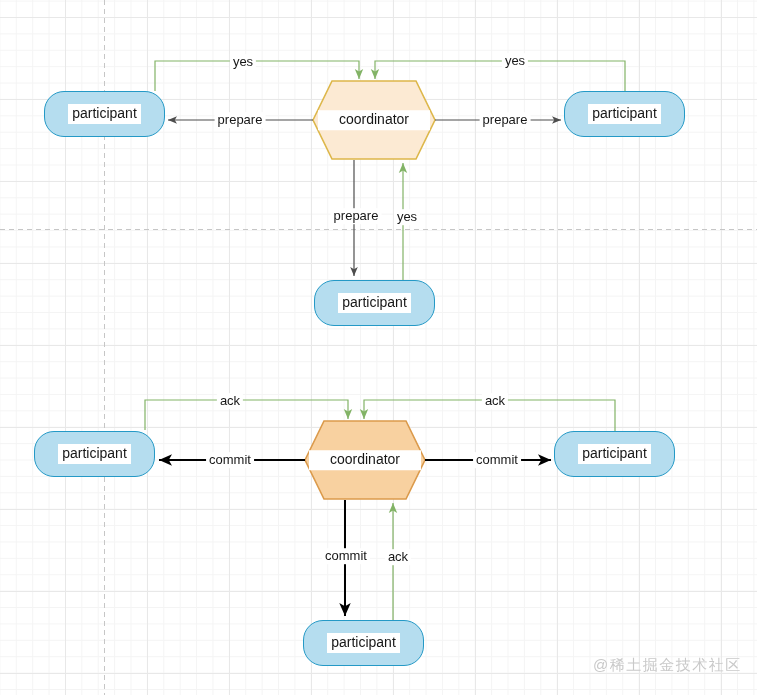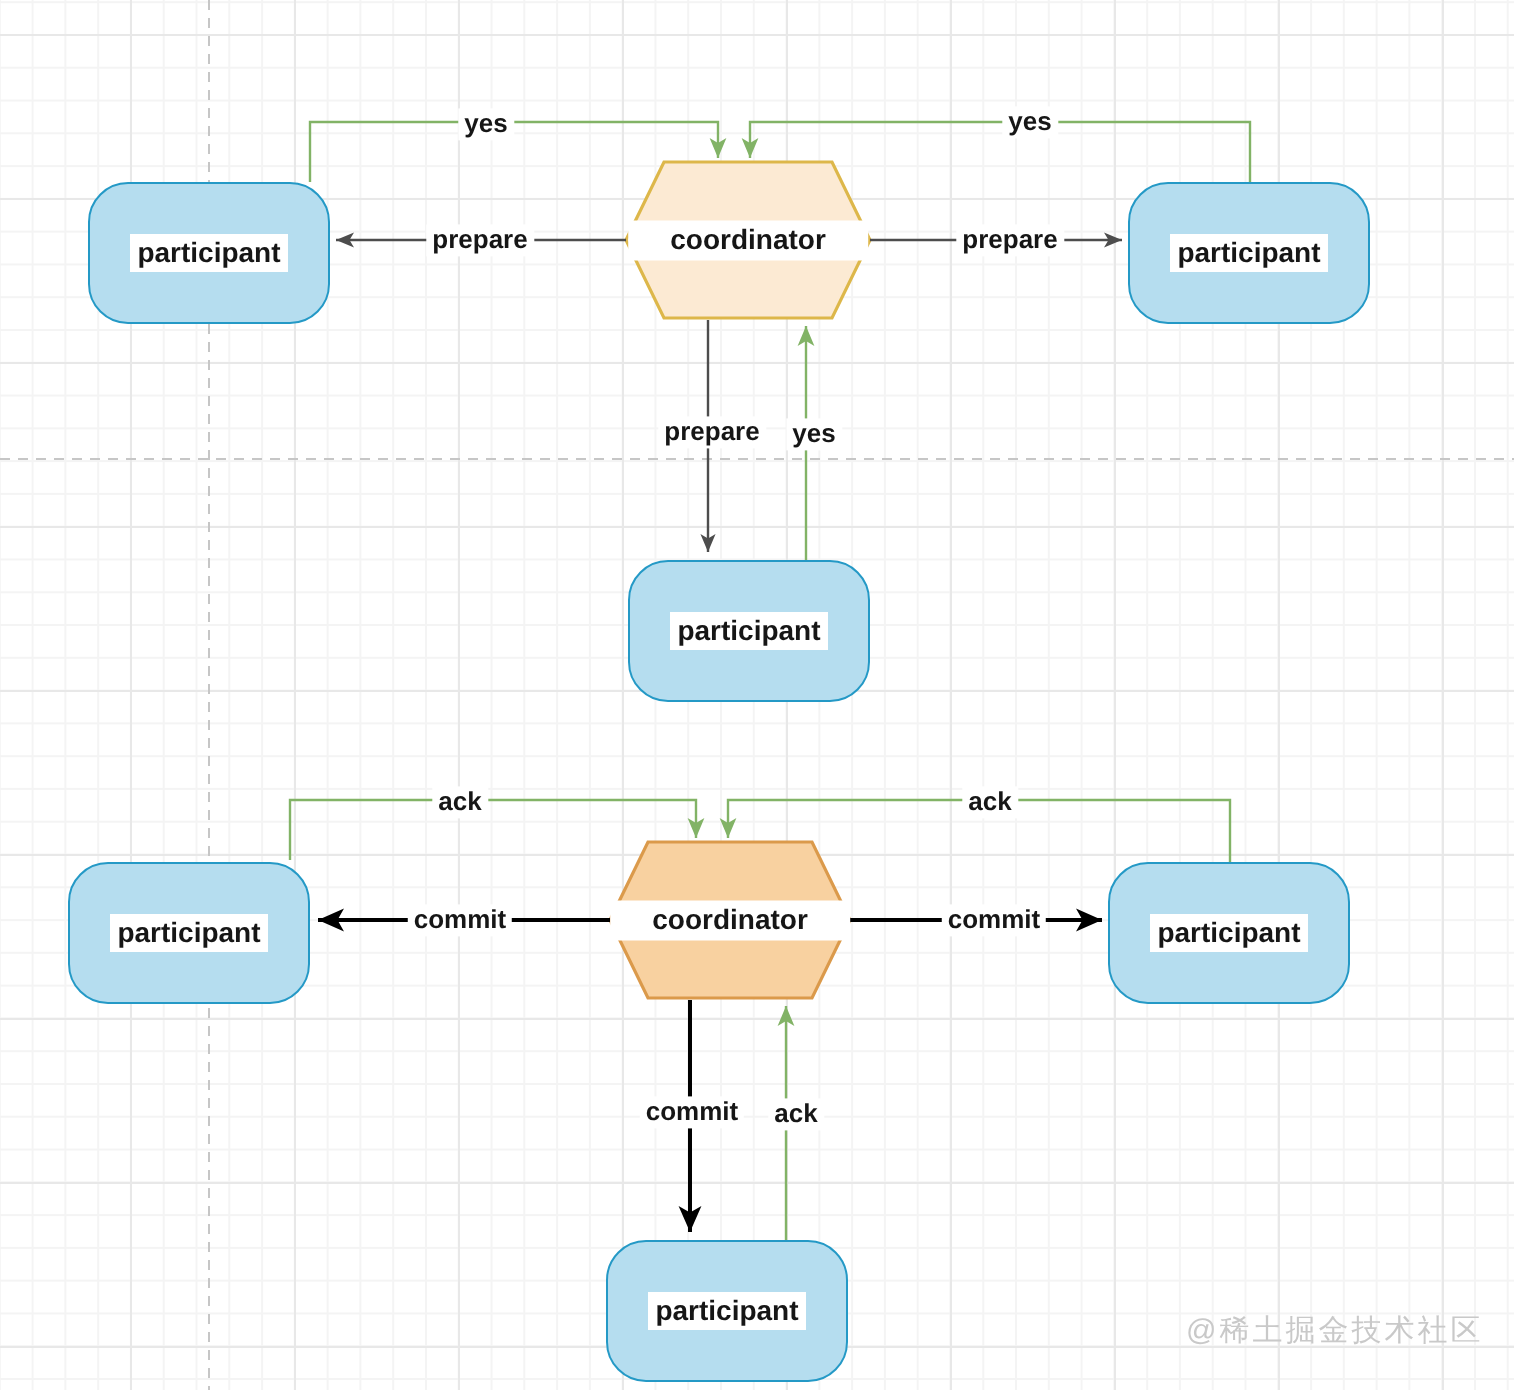--- a/index.html
+++ b/index.html
@@ -22,32 +22,31 @@
   .edge-black{stroke:var(--request-arrow-phase2);stroke-width:2;fill:none;}
   .edge-green{stroke:var(--reply-arrow);stroke-width:1.2;fill:none;}
   .guide{stroke:var(--page-guide);stroke-width:1;stroke-dasharray:5 4;fill:none;}
   .hex1{fill:var(--coordinator-phase1-fill);stroke:var(--coordinator-phase1-stroke);stroke-width:1.6;}
   .hex2{fill:var(--coordinator-phase2-fill);stroke:var(--coordinator-phase2-stroke);stroke-width:1.6;}
   .mk-gray{fill:var(--request-arrow-phase1);}
   .mk-black{fill:var(--request-arrow-phase2);}
   .mk-green{fill:var(--reply-arrow);}
   .node{
     position:absolute;z-index:2;
-    width:121px;height:71px;
+    width:121px;height:46px;
     background:var(--participant-fill);
     border:1.5px solid var(--participant-stroke);
     border-radius:20px;
     display:flex;align-items:center;justify-content:center;
     box-sizing:border-box;
   }
   .node-label, .hex-label span, .edge-label{
     background:#ffffff;
     color:#161616;
     white-space:nowrap;
-    font-weight:bold;
   }
   .node-label{font-size:14px;padding:1px 4px;line-height:1.25;}
   .hex-label{position:absolute;z-index:3;transform:translate(-50%,-50%);}
   .hex-label span{font-size:14px;padding:1px 21px;display:inline-block;line-height:1.25;}
   .edge-label{
     position:absolute;z-index:3;
     transform:translate(-50%,-50%);
     font-size:13px;padding:0 3px;line-height:1.2;
   }
   .watermark{

